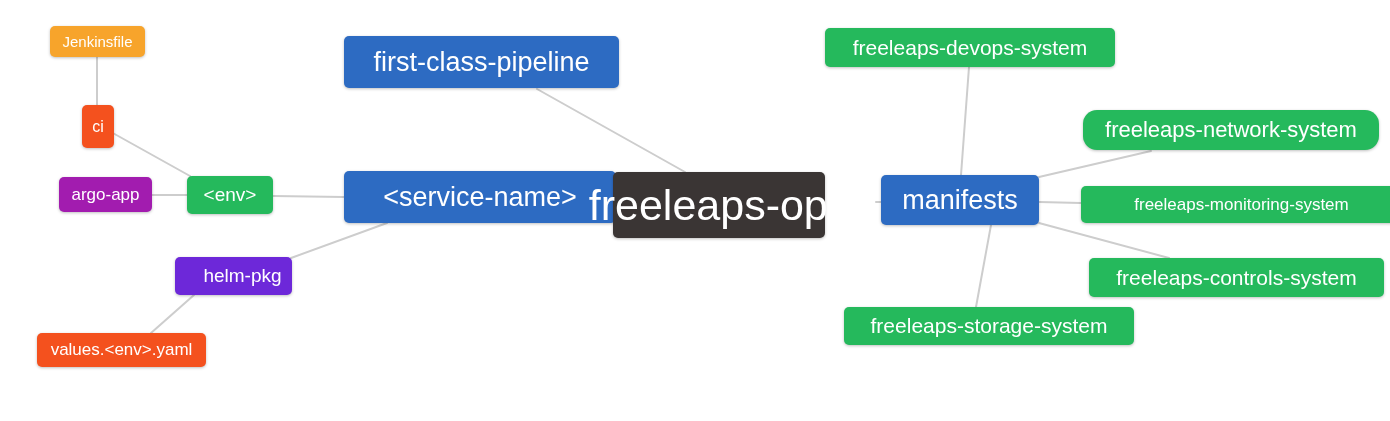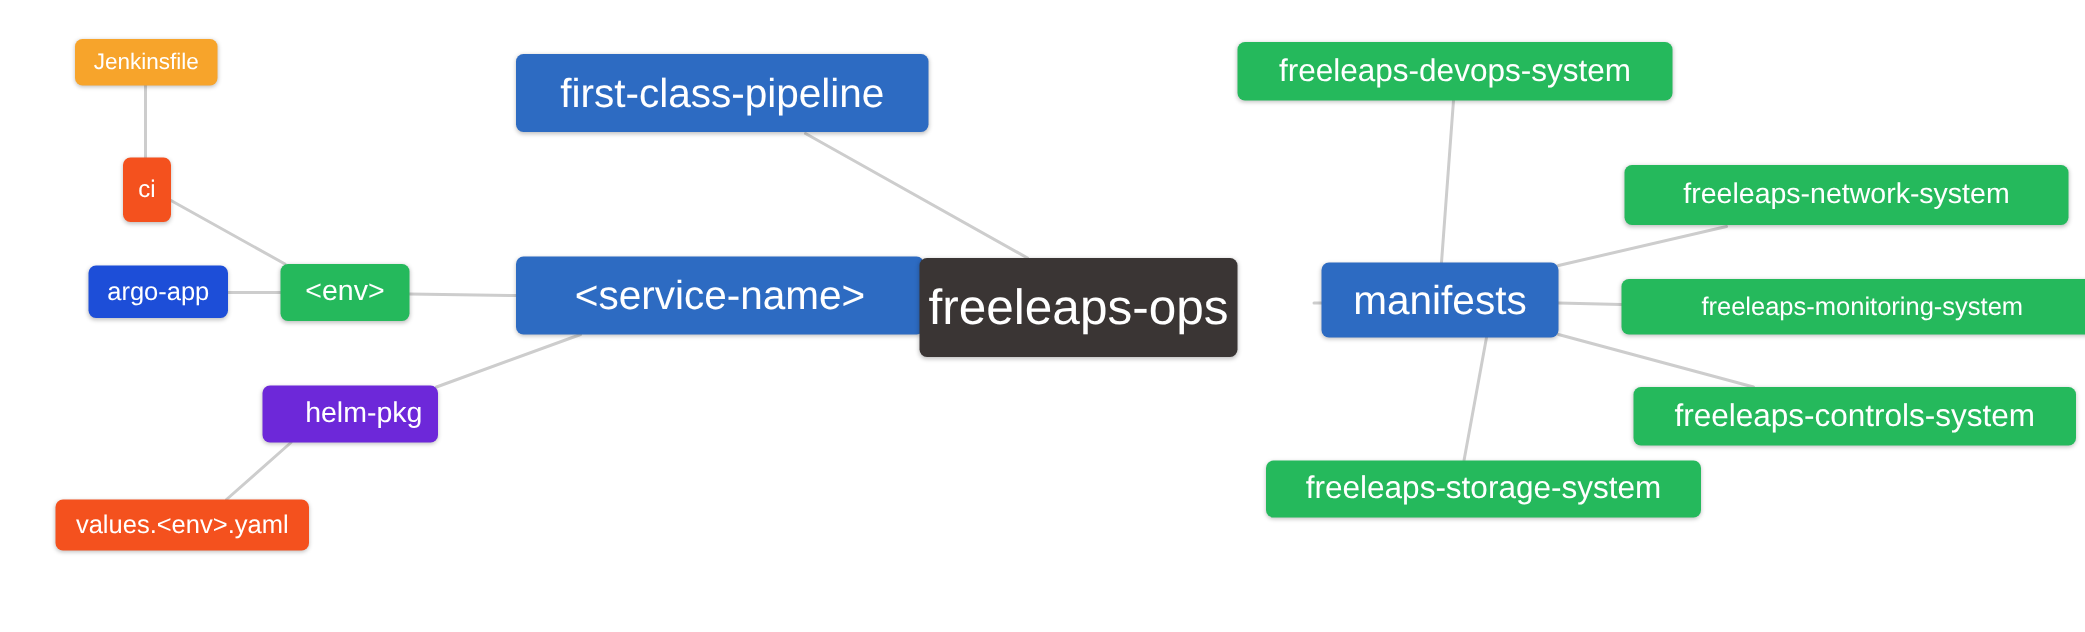--- a/index.html
+++ b/index.html
@@ -53,26 +53,26 @@
       <line x1="847" y1="202" x2="852" y2="202" stroke="#cdcdcd" stroke-width="2" stroke-linecap="round"></line>
       <line x1="932" y1="175" x2="940" y2="67" stroke="#cdcdcd" stroke-width="2" stroke-linecap="round"></line>
       <line x1="1010" y1="177" x2="1122" y2="151" stroke="#cdcdcd" stroke-width="2" stroke-linecap="round"></line>
       <line x1="1010" y1="202" x2="1052" y2="203" stroke="#cdcdcd" stroke-width="2" stroke-linecap="round"></line>
       <line x1="1010" y1="223" x2="1140" y2="258" stroke="#cdcdcd" stroke-width="2" stroke-linecap="round"></line>
       <line x1="962" y1="225" x2="947" y2="307" stroke="#cdcdcd" stroke-width="2" stroke-linecap="round"></line>
     </svg>
 
 <div class="node" style="left: 21px; top: 26px; width: 95px; height: 31px; font-size: 15px; background: rgb(247, 164, 43);">Jenkinsfile</div>
     <div class="node" style="left: 53px; top: 105px; width: 32px; height: 43px; font-size: 16px; background: rgb(244, 81, 30);">ci</div>
-    <div class="node" style="left: 30px; top: 177px; width: 93px; height: 35px; font-size: 17px; background: #1d4ed8;">argo-app</div>
+    <div class="node" style="left: 30px; top: 177px; width: 93px; height: 35px; font-size: 17px; background: #a21caf;">argo-app</div>
     <div class="node" style="left: 158px; top: 176px; width: 86px; height: 38px; font-size: 19px; background: rgb(37, 185, 92);">&lt;env&gt;</div>
     <div class="node" style="left: 315px; top: 36px; width: 275px; height: 52px; font-size: 27px; background: rgb(45, 107, 194);">first-class-pipeline</div>
     <div class="node" style="left: 315px; top: 171px; width: 272px; height: 52px; font-size: 27px; background: rgb(45, 107, 194);">&lt;service-name&gt;</div>
-    <div class="node" style="left: 584px; top: 172px; width: 212px; height: 66px; font-size: 33px; background: rgb(58, 53, 52);">freeleaps-ops</div>
+    <div class="node" style="left: 584px; top: 172px; width: 212px; height: 66px; font-size: 43px; background: rgb(58, 53, 52);">freeleaps-ops</div>
     <div class="node" style="left: 852px; top: 175px; width: 158px; height: 50px; font-size: 27px; background: rgb(45, 107, 194);">manifests</div>
     <div class="node" style="left: 796px; top: 28px; width: 290px; height: 39px; font-size: 21px; background: rgb(37, 185, 92);">freeleaps-devops-system</div>
-    <div class="node" style="left: 1054px; top: 110px; width: 296px; height: 40px; font-size: 19px; background: rgb(37, 185, 92);">freeleaps-network-system</div>
+    <div class="node" style="left: 1054px; top: 110px; width: 296px; height: 40px; font-size: 22px; background: rgb(37, 185, 92); border-radius: 14px;">freeleaps-network-system</div>
     <div class="node" style="left: 1052px; top: 186px; width: 321px; height: 37px; font-size: 17px; background: rgb(37, 185, 92);">freeleaps-monitoring-system</div>
     <div class="node" style="left: 1060px; top: 258px; width: 295px; height: 39px; font-size: 21px; background: rgb(37, 185, 92);">freeleaps-controls-system</div>
     <div class="node" style="left: 815px; top: 307px; width: 290px; height: 38px; font-size: 21px; background: rgb(37, 185, 92);">freeleaps-storage-system</div>
     <div class="node" style="left: 146px; top: 257px; width: 117px; height: 38px; font-size: 19px; background: #6d28d9; padding-left: 18px;">helm-pkg</div>
     <div class="node" style="left: 8px; top: 333px; width: 169px; height: 34px; font-size: 17px; background: rgb(244, 81, 30);">values.&lt;env&gt;.yaml</div>
   </div>
 
 </body></html>

